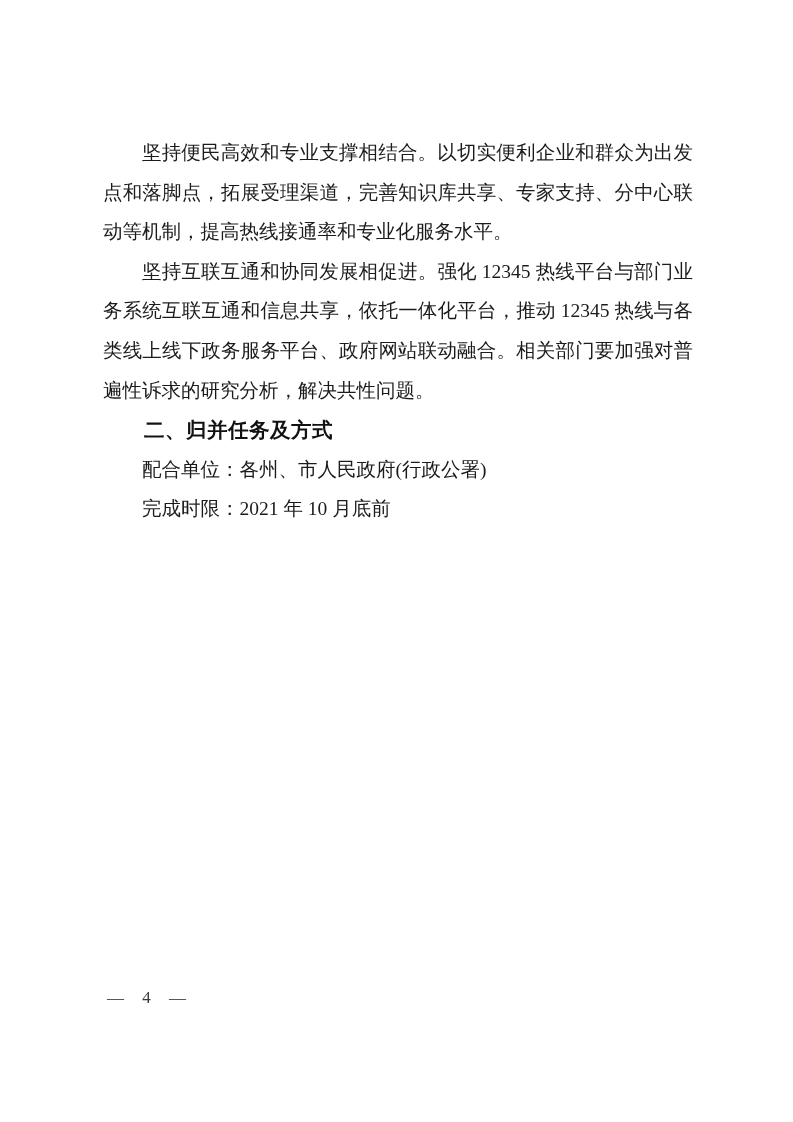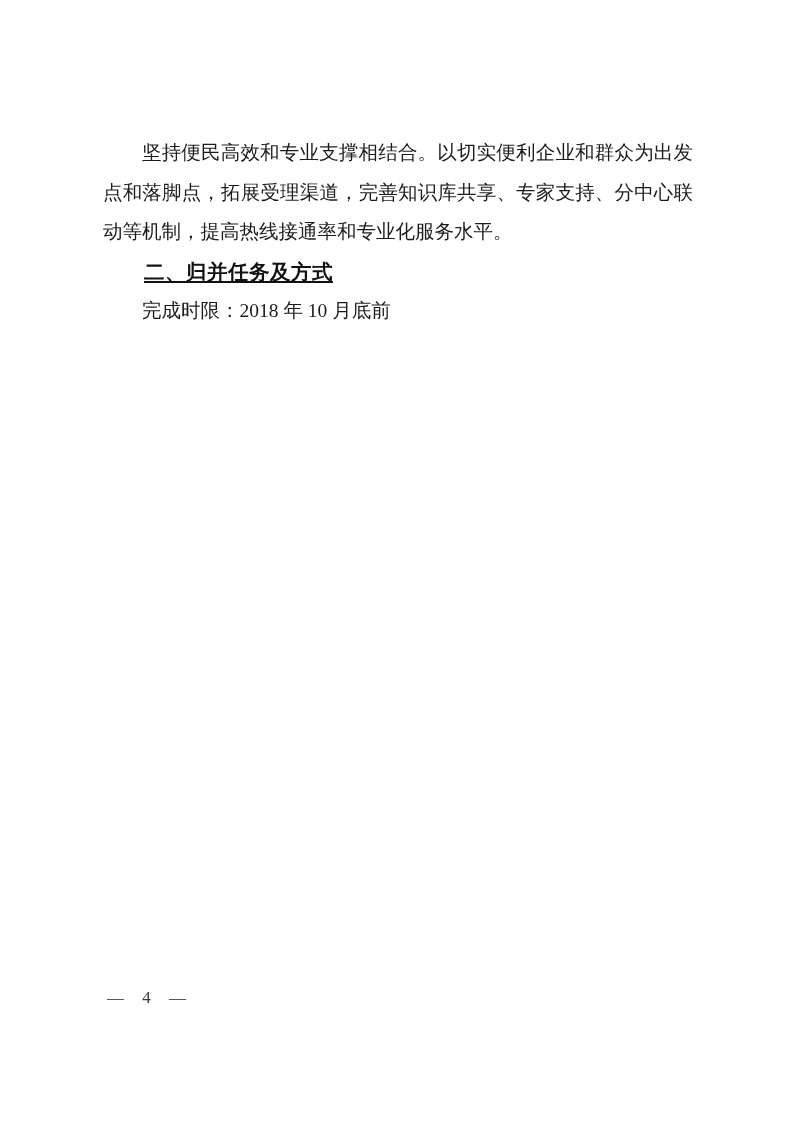--- a/index.html
+++ b/index.html
@@ -32,37 +32,38 @@
     text-indent: 2em;
   }
   .section-heading {
     margin: 0;
     text-indent: 2em;
     font-family: "Liberation Sans", sans-serif;
     font-weight: 700;
     font-size: 20.5px;
     letter-spacing: 0.5px;
     color: #111111;
-    text-decoration: underline;
   }
   .page-number {
     position: absolute;
     left: 107px;
     top: 988px;
     font-size: 17px;
     color: #3a3a3a;
     letter-spacing: 3px;
     word-spacing: 8px;
     white-space: nowrap;
   }
 </style>
 </head>
 <body>
 
 <div class="page">
   <div class="text-block">
     <p class="body-para">坚持便民高效和专业支撑相结合。以切实便利企业和群众为出发点和落脚点，拓展受理渠道，完善知识库共享、专家支持、分中心联动等机制，提高热线接通率和专业化服务水平。</p>
+    <p class="body-para">坚持互联互通和协同发展相促进。强化 12345 热线平台与部门业务系统互联互通和信息共享，依托一体化平台，推动 12345 热线与各类线上线下政务服务平台、政府网站联动融合。相关部门要加强对普遍性诉求的研究分析，解决共性问题。</p>
     <h2 class="section-heading">二、归并任务及方式</h2>
-    <p class="body-para">完成时限：2018 年 10 月底前</p>
+    <p class="body-para">配合单位：各州、市人民政府(行政公署)</p>
+    <p class="body-para">完成时限：2021 年 10 月底前</p>
   </div>
 
   <div class="page-number">— 4 —</div>
 </div>
 
 </body></html>

